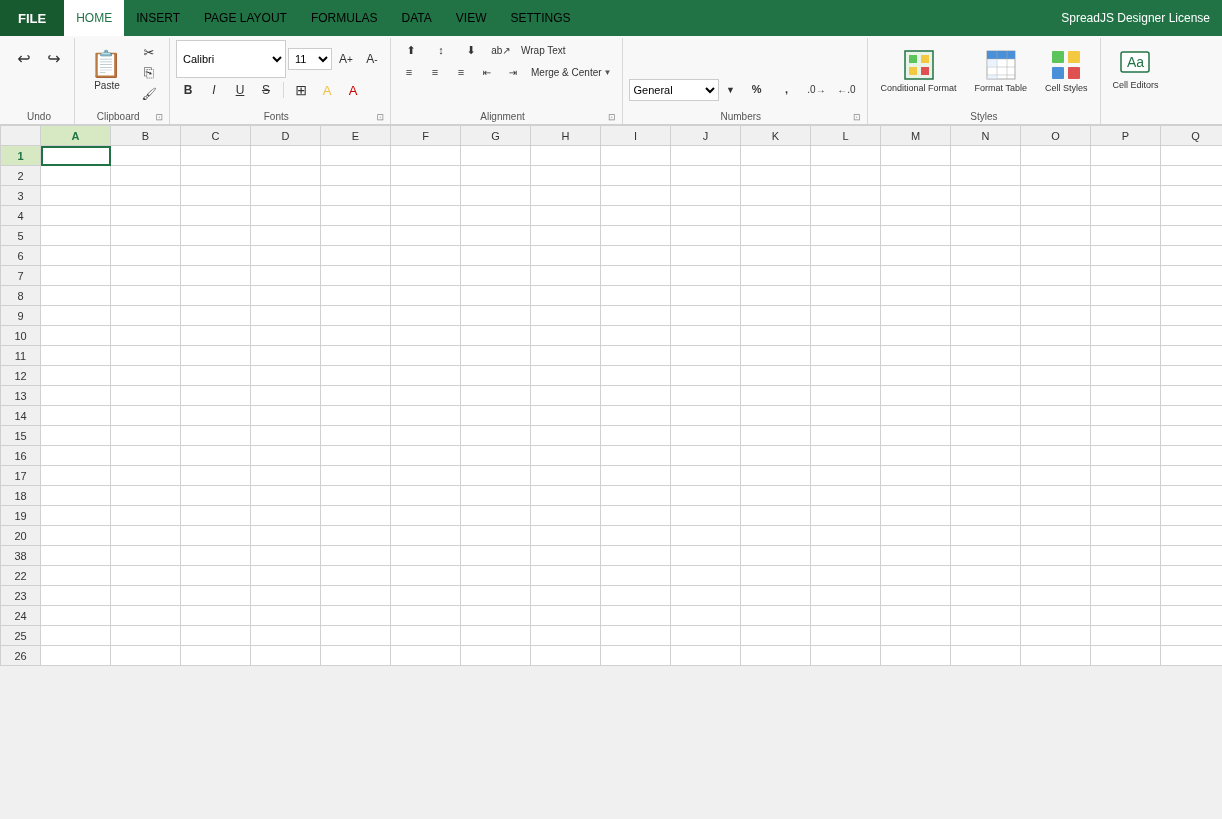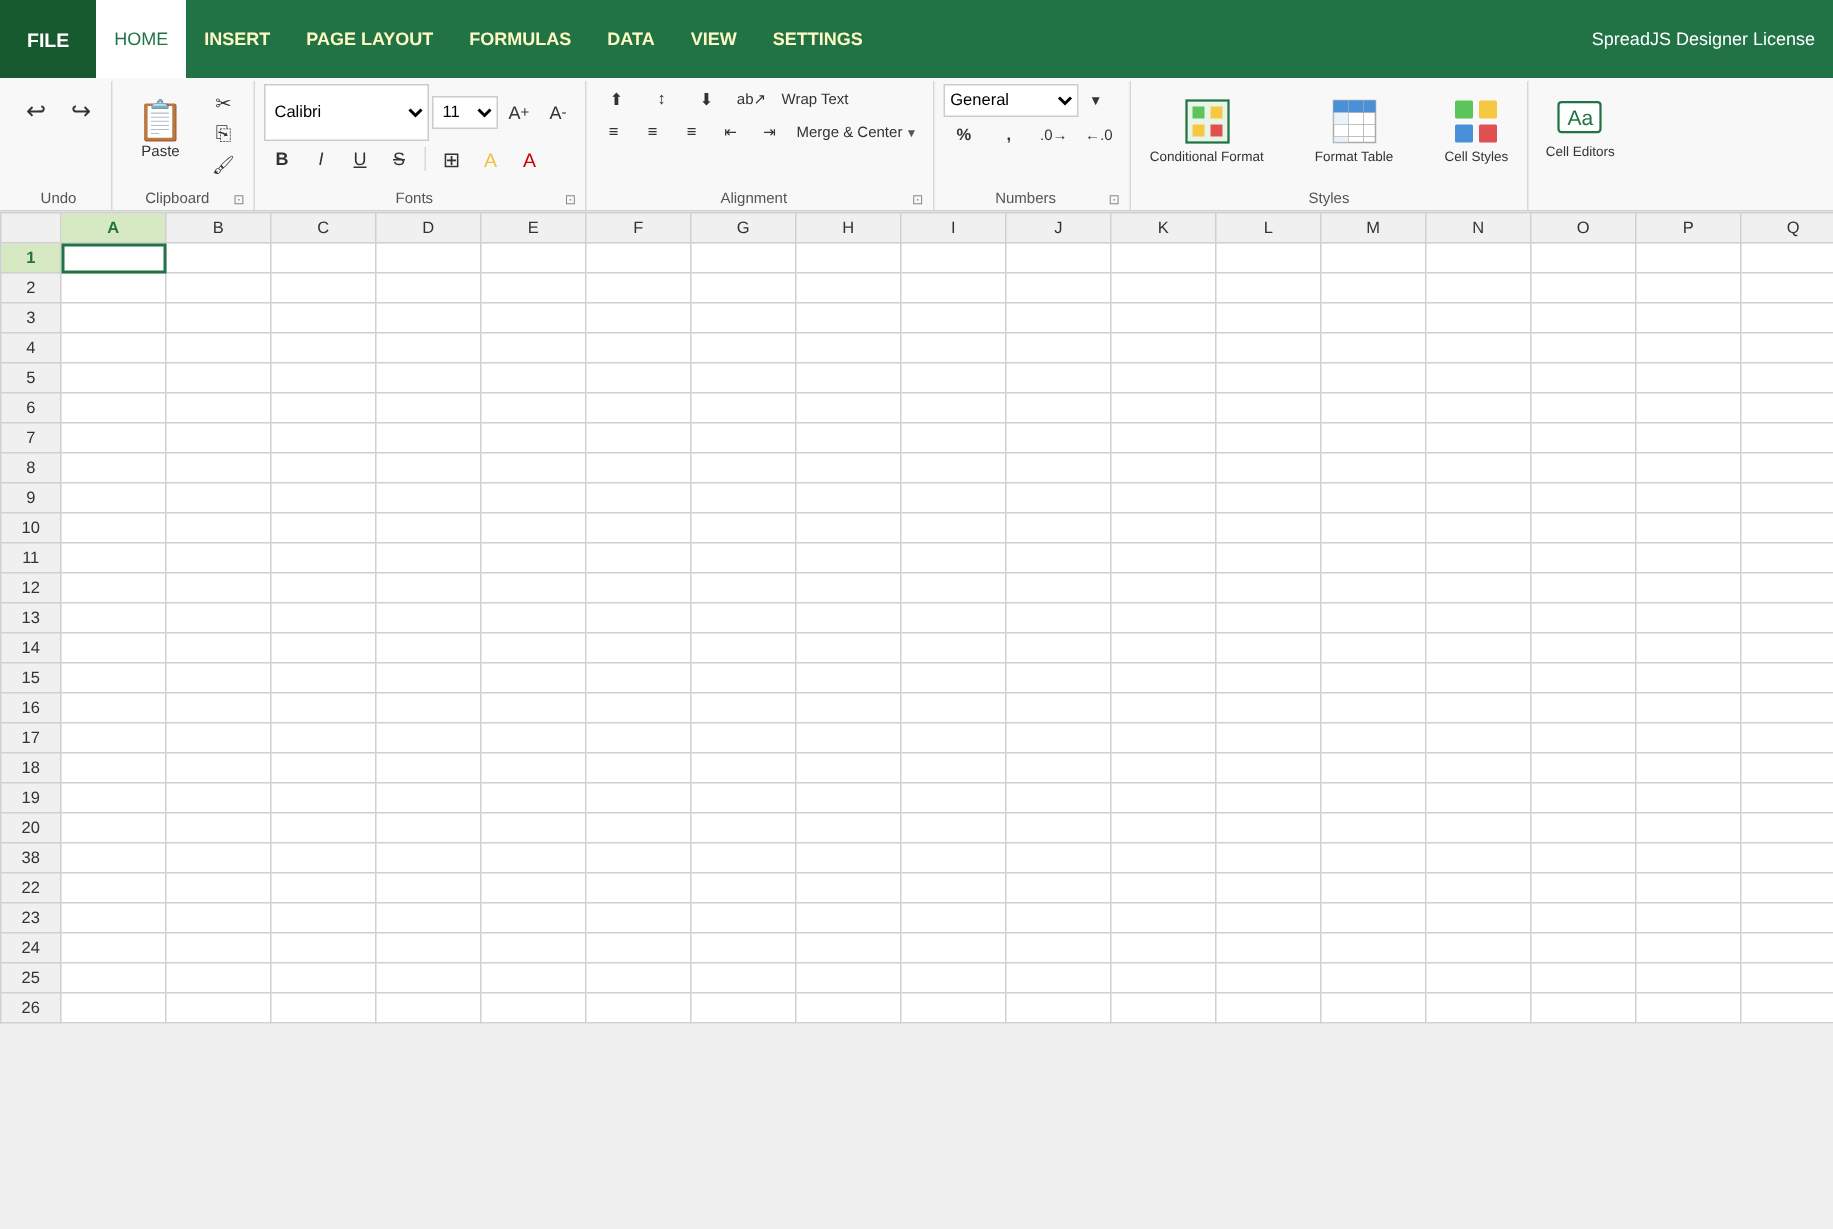--- a/index.html
+++ b/index.html
@@ -3,47 +3,46 @@
   <meta charset="utf-8">
   <style>
     * { box-sizing: border-box; margin: 0; padding: 0; }
     body { font-family: 'Segoe UI', Arial, sans-serif; font-size: 11px; background: #f0f0f0; overflow: hidden; }
 
     
     .menu-bar {
       display: flex;
       align-items: center;
       background: #217346;
-      height: 52px;
+      height: 36px;
     }
     .file-btn {
       background: #185a30;
       color: white;
       font-weight: bold;
       font-size: 13px;
       padding: 0 18px;
       height: 100%;
       display: flex;
       align-items: center;
       cursor: pointer;
       user-select: none;
     }
     .menu-items {
       display: flex;
       height: 100%;
     }
     .menu-item {
-      color: #fef9c3;
+      color: #000000;
       font-size: 12px;
       padding: 0 12px;
       display: flex;
       align-items: center;
       cursor: pointer;
       user-select: none;
-      font-weight: bold;
     }
     .menu-item.active { background: white; color: #217346; font-weight: 500; }
     .menu-right {
       margin-left: auto;
       color: white;
       font-size: 12px;
       padding: 0 12px;
       display: flex;
       align-items: center;
     }
@@ -437,42 +436,42 @@
             </div>
           </div>
         </div>
         <div class="ribbon-group-label-row">
           <span style="margin:0 auto;">Alignment</span>
           <span class="group-label-expand">⊡</span>
         </div>
       </div>
 
       <div class="ribbon-group">
-        <div class="ribbon-group-content" style="flex-direction:column;gap:2px;">
+        <div class="ribbon-group-content" style="gap:2px;margin-top:39px;">
           <div class="font-row">
             <select class="number-format-select">
               <option>General</option>
             </select>
             <div class="ribbon-small-btn" style="width:20px;height:22px;font-size:9px;">▼</div>
           </div>
           <div class="font-row">
             <div class="ribbon-small-btn" title="Percent Style" style="width:28px;height:20px;font-weight:bold;">%</div>
             <div class="ribbon-small-btn" title="Comma Style" style="width:28px;height:20px;font-weight:bold;">,</div>
             <div class="ribbon-small-btn" title="Increase Decimal" style="width:28px;height:20px;font-size:10px;">.0→</div>
             <div class="ribbon-small-btn" title="Decrease Decimal" style="width:28px;height:20px;font-size:10px;">←.0</div>
           </div>
         </div>
         <div class="ribbon-group-label-row">
           <span style="margin:0 auto;">Numbers</span>
           <span class="group-label-expand">⊡</span>
         </div>
       </div>
 
       <div class="ribbon-group">
-        <div class="ribbon-group-content" style="gap:20px;">
+        <div class="ribbon-group-content" style="gap:4px;">
 
           <div class="styles-btn">
             <div style="width:36px;height:36px;display:flex;align-items:center;justify-content:center;">
               <svg width="32" height="32" viewBox="0 0 32 32">
                 <rect x="2" y="2" width="28" height="28" fill="#e8f4e8" stroke="#217346" stroke-width="1.5"></rect>
                 <rect x="6" y="6" width="8" height="8" fill="#5bc45b"></rect>
                 <rect x="18" y="6" width="8" height="8" fill="#f5c842"></rect>
                 <rect x="6" y="18" width="8" height="8" fill="#f5c842"></rect>
                 <rect x="18" y="18" width="8" height="8" fill="#e05050"></rect>
               </svg>

